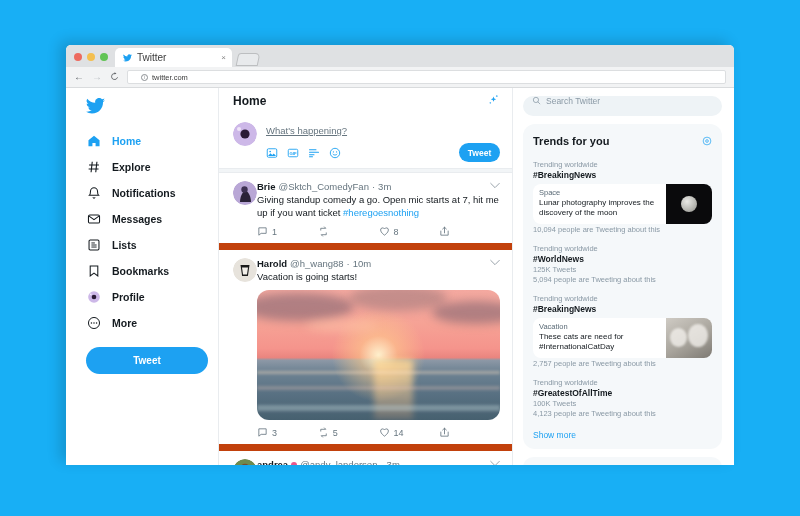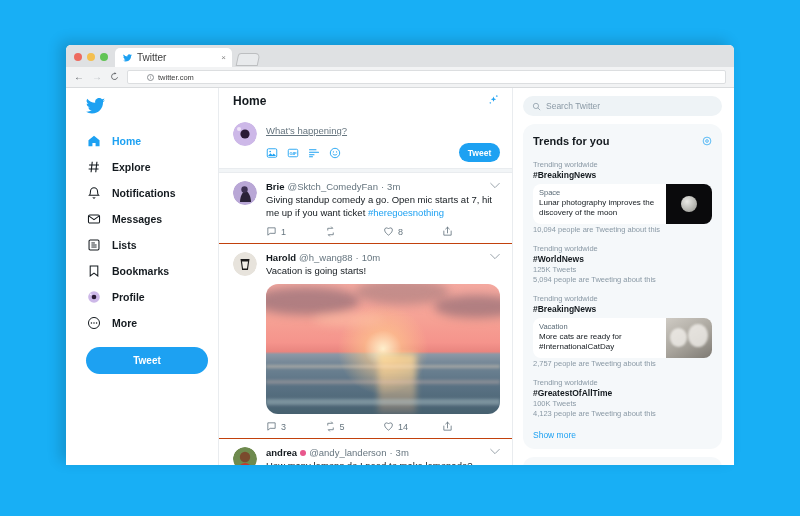--- a/index.html
+++ b/index.html
@@ -50,21 +50,21 @@
   .toolbar {
     height: 21px; background: #f2f3f4;
     border-bottom: 1px solid #d9dbdd;
     display: flex; align-items: center; padding: 0 8px; gap: 8px;
   }
   .nav-btn { font-size: 10px; color: #5b5f63; line-height: 1; }
   .nav-btn.dim { color: #bdc1c5; }
   .omnibox {
     flex: 1; height: 14px; background: #fff;
     border: 1px solid #dcdee0; border-radius: 2px;
-    display: flex; align-items: center; gap: 4px; padding: 0 19px;
+    display: flex; align-items: center; gap: 4px; padding: 0 13px;
   }
   .omni-icon {
     width: 7px; height: 7px; border: 1px solid #8a8e92;
     border-radius: 50%; font-size: 5px; color: #8a8e92;
     display: flex; align-items: center; justify-content: center;
     line-height: 1; flex: none;
   }
   .omni-url { font-size: 7.5px; color: #3c3c3c; }
 
   
@@ -107,21 +107,21 @@
   .compose-row { display: flex; align-items: center; justify-content: space-between; }
   .compose-icons { display: flex; gap: 9px; }
   .ci { color: #1DA1F2; display: flex; }
   .tweet-btn-sm {
     width: 41px; height: 19px; background: #1DA1F2; color: #fff;
     border: none; border-radius: 10px; font-size: 8.5px; font-weight: bold;
     font-family: "Liberation Sans", sans-serif;
   }
   .feed-sep { height: 5px; background: #f2f5f7; border-top: 1px solid #e9ecef; border-bottom: 1px solid #e9ecef; }
 
-  .tweet { padding: 8px 12px 6px 14px; border-bottom: 1px solid #c2410c; display: flex; gap: 9px; }
+  .tweet { padding: 8px 12px 6px 14px; border-bottom: 7px solid #c2410c; display: flex; }
   .tw-body { flex: 1; min-width: 0; }
   .tw-head { display: flex; align-items: center; gap: 3px; }
   .tw-name { font-size: 9.5px; font-weight: bold; color: #141A1F; }
   .tw-badge { width: 6px; height: 6px; border-radius: 50%; background: #e8578c; flex: none; }
   .tw-handle { font-size: 9.5px; color: #66757f; white-space: nowrap; overflow: hidden; }
   .tw-caret { margin-left: auto; color: #9aa4ab; font-size: 9px; line-height: 1; }
   .tw-text { font-size: 9.5px; color: #141A1F; line-height: 1.34; margin-top: 2px; }
   .tw-text .hash { color: #1DA1F2; }
   .tw-actions { display: flex; margin-top: 7px; }
   .act { display: flex; align-items: center; gap: 4px; color: #66757f; font-size: 9px; width: 68px; }
@@ -140,21 +140,21 @@
     position: absolute; left: 48%; top: 54%; width: 16%; height: 46%;
     background: linear-gradient(rgba(255,216,150,0.85), rgba(255,170,120,0.18));
     filter: blur(3px);
   }
   .wave { position: absolute; left: 0; right: 0; filter: blur(1.5px); }
 
   
   .rightbar { flex: 1; padding: 8px 12px 0 10px; background: #fff; }
   .search {
     height: 20px; background: #eef3f6; border-radius: 11px;
-    display: flex; align-items: center; gap: 5px; padding: 0 9px;
+    display: flex; gap: 5px; padding: 0 9px;
   }
   .search-ph { font-size: 8.5px; color: #8a99a5; }
   .panel { margin-top: 8px; background: #f5f8fa; border-radius: 12px; overflow: hidden; }
   .panel-head {
     display: flex; align-items: center; justify-content: space-between;
     padding: 8px 10px 6px;
   }
   .panel-title { font-size: 11px; font-weight: bold; color: #141A1F; }
   .trend { padding: 4px 10px 6px; }
   .trend-cat { font-size: 7.5px; color: #8a99a5; }
@@ -539,21 +539,21 @@
           <div class="trend-count">125K Tweets</div>
           <div class="trend-count">5,094 people are Tweeting about this</div>
         </div>
 
         <div class="trend">
           <div class="trend-cat">Trending worldwide</div>
           <div class="trend-tag">#BreakingNews</div>
           <div class="trend-card">
             <div class="tc-text">
               <div class="tc-cat">Vacation</div>
-              <div class="tc-title">More cats are ready for #InternationalCatDay</div>
+              <div class="tc-title">These cats are need for #InternationalCatDay</div>
             </div>
             <div class="tc-img cats">
               <div class="cat-blob" style="left:4px;top:10px;width:17px;height:19px;"></div>
               <div class="cat-blob" style="left:22px;top:6px;width:20px;height:23px;"></div>
             </div>
           </div>
           <div class="trend-count">2,757 people are Tweeting about this</div>
         </div>
 
         <div class="trend">

